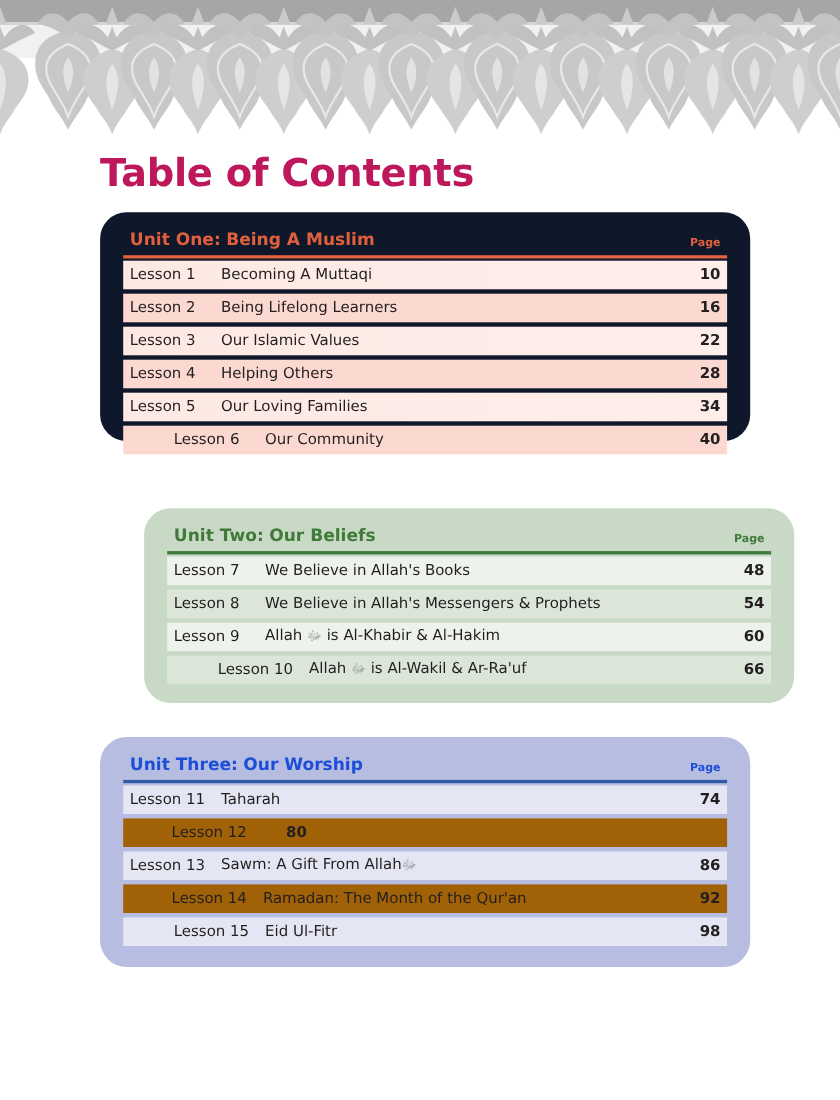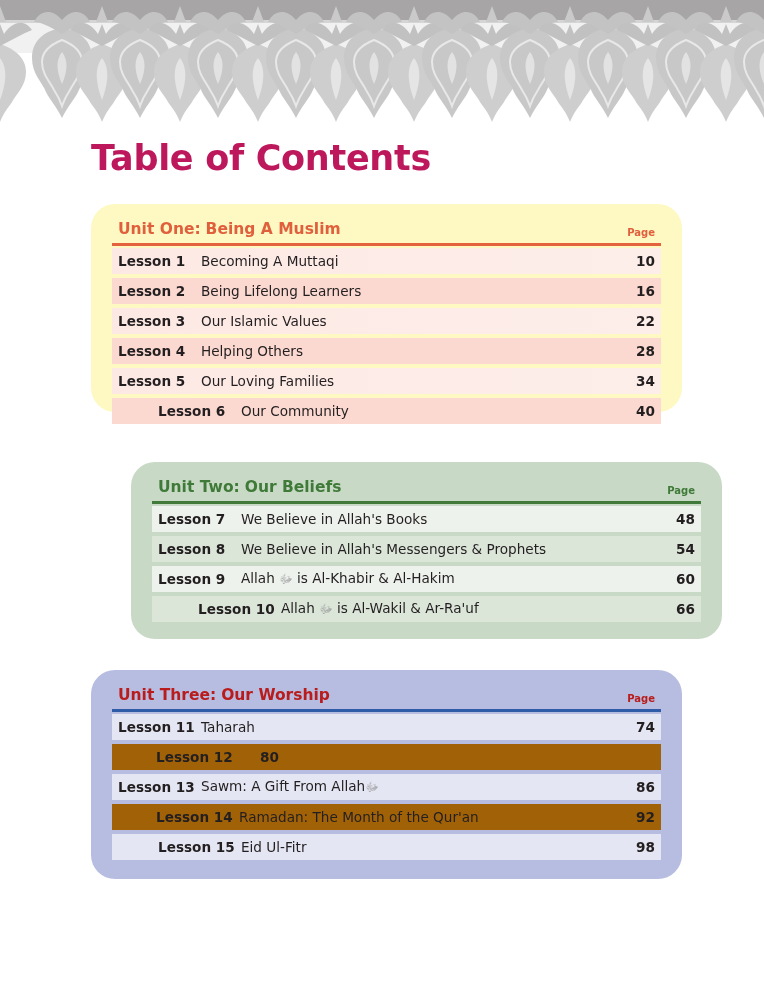--- a/index.html
+++ b/index.html
@@ -35,42 +35,42 @@
   .unit-page-label { font-size: 10px; font-weight: bold; padding-bottom: 5px; }
   .unit-divider { height: 3px; width: 100%; }
   .rows { padding-top: 2px; }
   .row {
     height: 26px; margin-bottom: 4px;
     display: flex; align-items: center;
     box-sizing: border-box; padding: 0 6px 0 6px;
     font-size: 13.6px; color: #231f20;
   }
   .row:last-child { margin-bottom: 0; padding-left: 46px; }
-  .lesson-num { width: 83px; font-weight: bold; flex: none; white-space: nowrap; }
+  .lesson-num { width: 83px; font-weight: normal; flex: none; white-space: nowrap; }
   .lesson-title { flex: 1; white-space: nowrap; font-weight: normal; }
   .lesson-page { font-weight: bold; text-align: right; width: 40px; flex: none; }
   .glyph { color: #9a9a9a; font-size: 12px; }
 
   
-  .u1 { top: 193px; height: 208px; background: #fef9c3; margin-top: 11px; }
+  .u1 { top: 193px; height: 208px; background: #0f172a; }
   .u1 .unit-title, .u1 .unit-page-label { color: #e0603d; }
   .u1 .unit-divider { background: #e4623e; }
   .u1 .row.odd { background: linear-gradient(to right, #fde9e4, #fdeeea); }
   .u1 .row.even { background: #fbd9d1; }
 
   
   .u2 { top: 462px; height: 177px; background: #c8d9c6; margin-left: 40px; }
   .u2 .unit-title, .u2 .unit-page-label { color: #3f7a38; }
   .u2 .unit-divider { background: #41793a; }
   .u2 .row.odd { background: #eef2ed; }
   .u2 .row.even { background: #dbe6d9; }
 
   
   .u3 { top: 670px; height: 209px; background: #b7bde0; }
-  .u3 .unit-title, .u3 .unit-page-label { color: #b91c1c; }
+  .u3 .unit-title, .u3 .unit-page-label { color: #1d4ed8; }
   .u3 .unit-divider { background: #2f5ba7; }
   .u3 .row.odd { background: #e4e6f3; }
   .u3 .row.even { background: #a16207; padding-left: 44px; }
 </style>
 </head>
 <body>
 
 <svg class="ornament" viewBox="0 0 764 130" width="764" height="130" xmlns="http://www.w3.org/2000/svg">
   <defs>
     <g id="motif-a">

